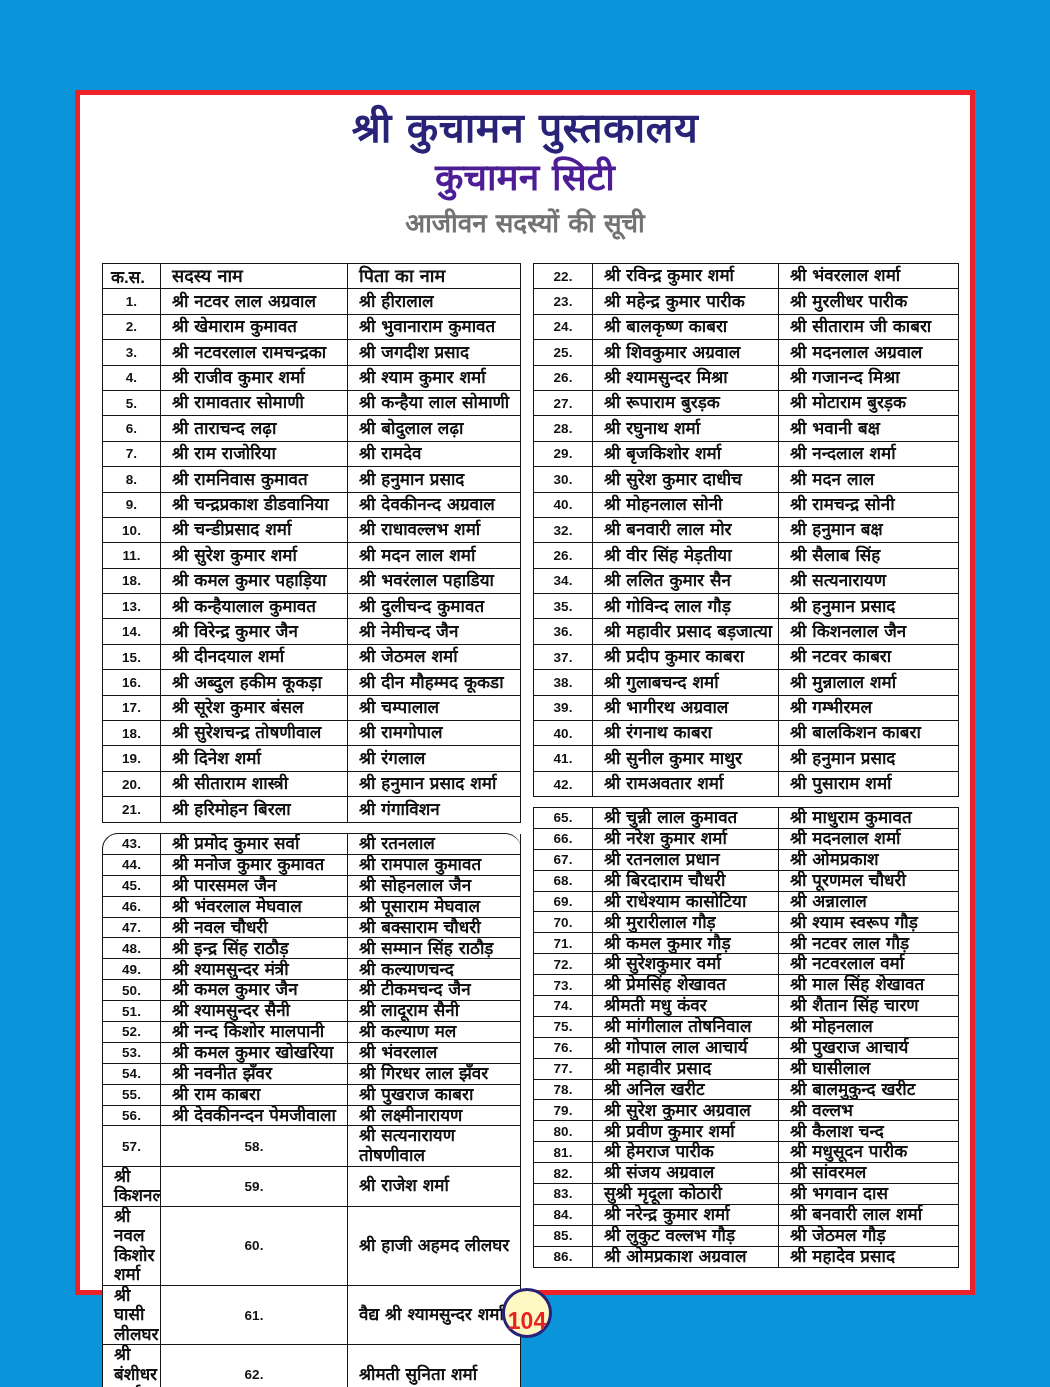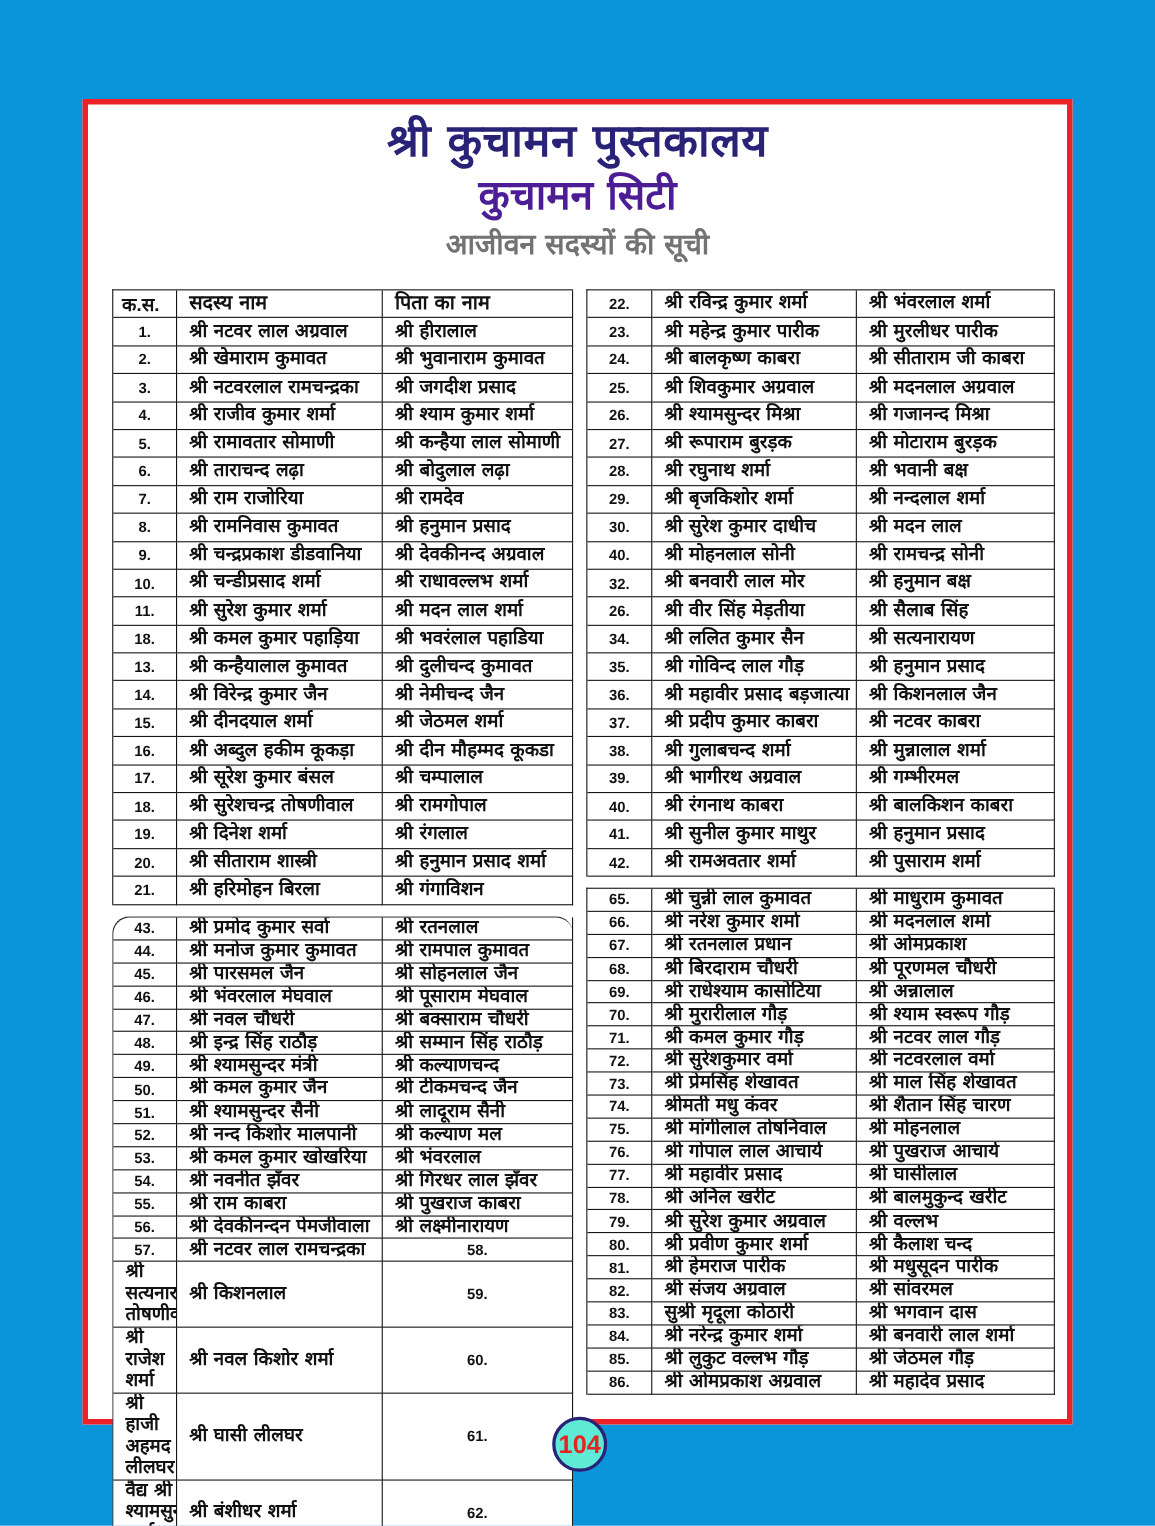--- a/index.html
+++ b/index.html
@@ -54,24 +54,24 @@
     overflow:hidden;
   }
   .c-num{justify-content:center;font-size:13.5px;font-family:"Liberation Sans",sans-serif;}
   .c-txt{padding-left:11px;padding-right:2px;font-size:17px;line-height:1.15;}
   .c-hdr{font-size:18px;}
   .hdr-num{font-size:17px;justify-content:flex-start;padding-left:8px;font-family:Liberation Sans, sans-serif;}
   .page-badge{
     position:absolute;
     left:502px;top:1288px;
     width:44px;height:44px;
-    background:#5eead4;
+    background:#fef9c3;
     border:3px solid #292377;
     border-radius:50%;
-    display:flex;align-items:center;justify-content:center;
+    display:flex;align-items:flex-end;justify-content:center;
     color:#e8231f;
     font-size:23px;font-weight:800;
     font-family:"Liberation Sans",sans-serif;
     z-index:5;
   }
 </style>
 </head>
 <body>
 
 <div class="canvas">
@@ -255,21 +255,20 @@
         <div class="cell c-num">54.</div>
         <div class="cell c-txt">श्री नवनीत झँवर</div>
         <div class="cell c-txt">श्री गिरधर लाल झँवर</div>
         <div class="cell c-num">55.</div>
         <div class="cell c-txt">श्री राम काबरा</div>
         <div class="cell c-txt">श्री पुखराज काबरा</div>
         <div class="cell c-num">56.</div>
         <div class="cell c-txt">श्री देवकीनन्दन पेमजीवाला</div>
         <div class="cell c-txt">श्री लक्ष्मीनारायण</div>
         <div class="cell c-num">57.</div>
-        <div class="cell c-txt">श्री नटवर लाल रामचन्द्रका</div>
         <div class="cell c-num">58.</div>
         <div class="cell c-txt">श्री सत्यनारायण तोषणीवाल</div>
         <div class="cell c-txt">श्री किशनलाल</div>
         <div class="cell c-num">59.</div>
         <div class="cell c-txt">श्री राजेश शर्मा</div>
         <div class="cell c-txt">श्री नवल किशोर शर्मा</div>
         <div class="cell c-num">60.</div>
         <div class="cell c-txt">श्री हाजी अहमद लीलघर</div>
         <div class="cell c-txt">श्री घासी लीलघर</div>
         <div class="cell c-num">61.</div>

